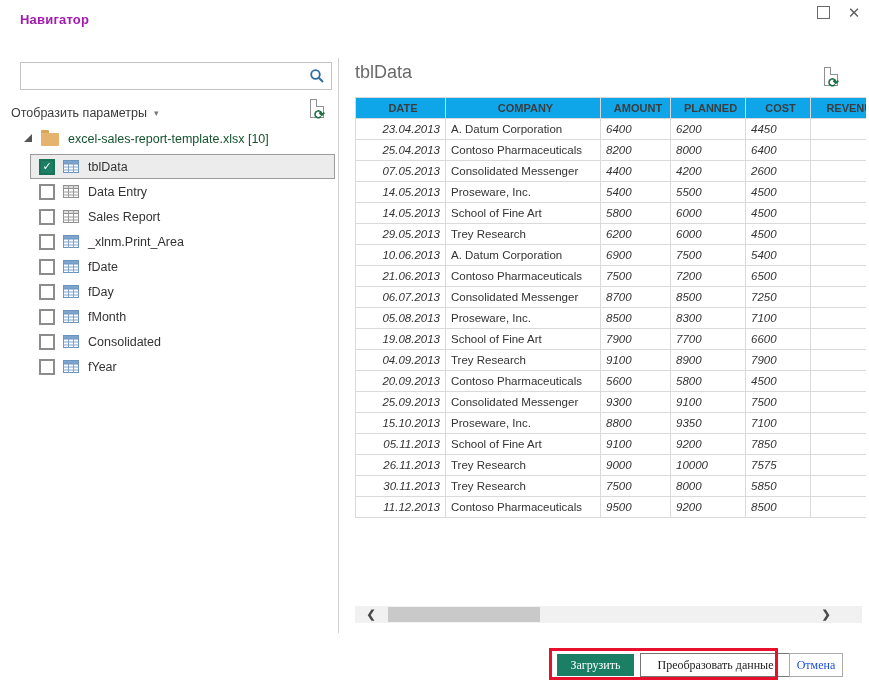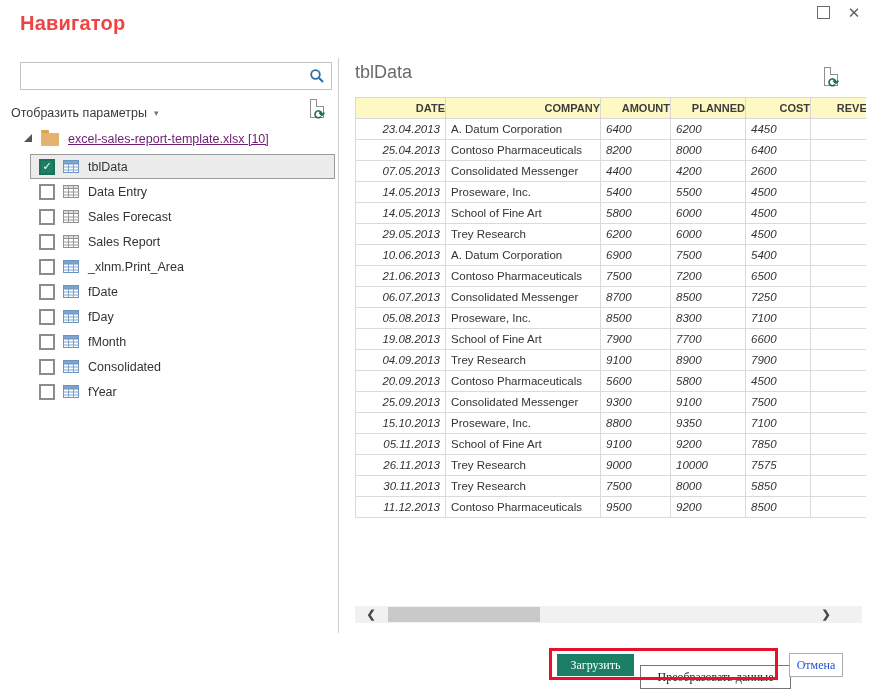--- a/index.html
+++ b/index.html
@@ -4,73 +4,73 @@
 <style>
   html,body{margin:0;padding:0;}
   body{
     width:869px;height:691px;position:relative;background:#ffffff;
     font-family:"Liberation Sans", sans-serif;color:#333;overflow:hidden;
   }
   
   .win-btn{position:absolute;top:2px;width:22px;height:20px;display:flex;align-items:center;justify-content:center;color:#5f5f5f;cursor:default;}
   .maximize-glyph{width:11px;height:11px;border:1.5px solid #6a6a6a;display:block;}
   .close-glyph{font-size:15px;line-height:1;color:#5f5f5f;}
-  .dialog-title{position:absolute;left:20px;top:12px;font-size:20px;font-weight:600;color:#ef4444;letter-spacing:.2px;}
+  .dialog-title{position:absolute;left:20px;top:12px;font-size:13px;font-weight:600;color:#a21caf;letter-spacing:.2px;}
 
   
   .search-box{position:absolute;left:20px;top:62px;width:312px;height:28px;border:1px solid #c3c3c3;box-sizing:border-box;background:#fff;}
   .search-box input{position:absolute;left:6px;top:3px;width:275px;height:20px;border:none;outline:none;font-size:13px;font-family:inherit;background:transparent;}
   .search-icon{position:absolute;right:6px;top:5px;}
   .options-row{position:absolute;left:11px;top:101px;height:24px;display:flex;align-items:center;font-size:12.5px;color:#3b3b3b;}
   .options-caret{margin-left:7px;font-size:9px;color:#777;}
   .doc-refresh{position:absolute;width:20px;height:24px;}
   .doc-refresh .page{position:absolute;left:2px;top:1px;width:12px;height:17px;border:1px solid #8f8f8f;background:#fff;}
   .doc-refresh .fold-line{position:absolute;left:8px;top:1px;width:7px;height:7px;border-left:1px solid #8f8f8f;border-bottom:1px solid #8f8f8f;background:#fff;}
   .doc-refresh .spin{position:absolute;left:6px;top:10px;font-size:13px;font-weight:bold;color:#1e7145;background:transparent;line-height:1;}
   .doc-refresh-left{left:308px;top:98px;}
 
   .tree{position:absolute;left:20px;top:128px;width:315px;}
   .tree-root{height:22px;display:flex;align-items:center;}
   .expander{width:0;height:0;border-bottom:8px solid #555;border-left:8px solid transparent;margin:0 9px 2px 4px;}
   .folder-icon{position:relative;width:18px;height:13px;background:#e5b36e;border-radius:1px;margin-right:9px;}
   .folder-icon:before{content:"";position:absolute;left:0;top:-3px;width:8px;height:3px;background:#d9a558;border-radius:1px 1px 0 0;}
-  .tree-root-label{font-size:12.5px;color:#701a75;text-decoration:underline;}
+  .tree-root-label{font-size:12.5px;color:#14532d;}
   .tree-items{margin-top:4px;}
   .tree-row{height:25px;display:flex;align-items:center;padding-left:19px;box-sizing:border-box;position:relative;}
   .tree-row.selected{background:#ececec;outline:1px solid #9b9b9b;outline-offset:-1px;width:305px;margin-left:10px;padding-left:9px;}
   .cb{width:12px;height:12px;border:2px solid #8c8c8c;background:#fff;display:flex;align-items:center;justify-content:center;font-size:11px;line-height:1;color:#fff;flex:none;}
   .cb.checked{background:#1a7f64;border-color:#177257;}
   .tree-icon{margin-left:8px;margin-right:9px;flex:none;display:flex;align-items:center;}
   .tree-label{font-size:12.5px;color:#333;white-space:nowrap;}
 
   
   .v-divider{position:absolute;left:338px;top:58px;width:1px;height:575px;background:#cfcfcf;}
 
   
   .preview-title{position:absolute;left:355px;top:62px;font-size:18px;font-weight:400;color:#6a6a6a;}
   .doc-refresh-right{left:822px;top:66px;}
   .table-clip{position:absolute;left:355px;top:97px;width:511px;height:421px;overflow:hidden;}
   table.preview{border-collapse:collapse;table-layout:fixed;width:535px;background:#fff;border:1px solid #c8c8c8;}
-  table.preview th{background:#fef9c3;font-size:11px;font-weight:bold;color:#3c3c3c;text-align:right;height:20px;padding:0 0 0 5px;border:1px solid #d8d8d8;white-space:nowrap;overflow:hidden;}
+  table.preview th{background:#0ea5e9;font-size:11px;font-weight:bold;color:#3c3c3c;text-align:center;height:20px;padding:0 0 0 5px;border:1px solid #d8d8d8;white-space:nowrap;overflow:hidden;}
   table.preview td{font-size:11.5px;color:#333;height:20px;padding:0 5px;border:1px solid #dadada;white-space:nowrap;overflow:hidden;}
   td.c-date{text-align:right;font-style:italic;}
   td.c-num{text-align:left;font-style:italic;margin-left:12px;}
   td.c-text{text-align:left;}
 
   
   .h-scrollbar{position:absolute;left:355px;top:606px;width:507px;height:17px;background:#f1f1f1;}
   .sb-arrow{position:absolute;top:0;width:16px;height:17px;display:flex;align-items:center;justify-content:center;color:#4a4a4a;font-size:11px;font-weight:bold;}
   .sb-left{left:8px;}
   .sb-right{right:28px;}
   .sb-thumb{position:absolute;left:33px;top:1px;width:152px;height:15px;background:#c9c9c9;}
 
   
   .btn{position:absolute;box-sizing:border-box;font-size:12px;display:flex;align-items:center;justify-content:center;font-family:Liberation Serif, serif;cursor:default;}
   .btn-load{left:557px;top:654px;width:77px;height:22px;background:#1a7f64;color:#ffffff;border:none;}
-  .btn-transform{left:640px;top:653px;width:151px;height:24px;background:#fff;color:#222;border:1px solid #767676;margin-top:12px;}
+  .btn-transform{left:640px;top:653px;width:151px;height:24px;background:#fff;color:#222;border:1px solid #767676;}
   .btn-cancel{left:789px;top:653px;width:54px;height:24px;background:#fff;color:#1d4ed8;border:1px solid #ababab;}
   .annotation-rect{position:absolute;left:549px;top:648px;width:229px;height:32px;border:3px solid #e8112d;box-sizing:border-box;pointer-events:none;}
 </style>
 </head>
 <body>
 
 <div class="dialog-title">Навигатор</div>
 <div class="win-btn" style="left:812px;">
   <span class="maximize-glyph"></span>
 </div>
@@ -126,34 +126,20 @@
           <svg width="16" height="13" viewBox="0 0 16 13">
             <rect x="0.5" y="0.5" width="15" height="12" fill="#fff" stroke="#8f8f8f"></rect>
             <rect x="0.5" y="0.5" width="15" height="3" fill="#dcdcdc" stroke="#8f8f8f"></rect>
             <line x1="0" y1="7" x2="16" y2="7" stroke="#9a9a9a"></line>
             <line x1="0" y1="10" x2="16" y2="10" stroke="#9a9a9a"></line>
             <line x1="5.5" y1="0" x2="5.5" y2="13" stroke="#9a9a9a"></line>
             <line x1="10.5" y1="0" x2="10.5" y2="13" stroke="#9a9a9a"></line>
           </svg>
         </span>
         <span class="tree-label">Data Entry</span>
-      </div>
-      <div class="tree-row">
-        <span class="cb"></span>
-        <span class="tree-icon">
-          <svg width="16" height="13" viewBox="0 0 16 13">
-            <rect x="0.5" y="0.5" width="15" height="12" fill="#fff" stroke="#8f8f8f"></rect>
-            <rect x="0.5" y="0.5" width="15" height="3" fill="#dcdcdc" stroke="#8f8f8f"></rect>
-            <line x1="0" y1="7" x2="16" y2="7" stroke="#9a9a9a"></line>
-            <line x1="0" y1="10" x2="16" y2="10" stroke="#9a9a9a"></line>
-            <line x1="5.5" y1="0" x2="5.5" y2="13" stroke="#9a9a9a"></line>
-            <line x1="10.5" y1="0" x2="10.5" y2="13" stroke="#9a9a9a"></line>
-          </svg>
-        </span>
-        <span class="tree-label">Sales Forecast</span>
       </div>
       <div class="tree-row">
         <span class="cb"></span>
         <span class="tree-icon">
           <svg width="16" height="13" viewBox="0 0 16 13">
             <rect x="0.5" y="0.5" width="15" height="12" fill="#fff" stroke="#8f8f8f"></rect>
             <rect x="0.5" y="0.5" width="15" height="3" fill="#dcdcdc" stroke="#8f8f8f"></rect>
             <line x1="0" y1="7" x2="16" y2="7" stroke="#9a9a9a"></line>
             <line x1="0" y1="10" x2="16" y2="10" stroke="#9a9a9a"></line>
             <line x1="5.5" y1="0" x2="5.5" y2="13" stroke="#9a9a9a"></line>

